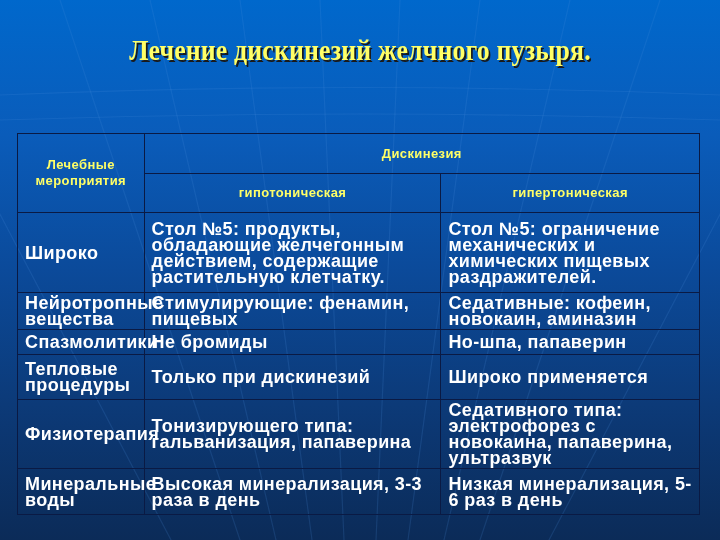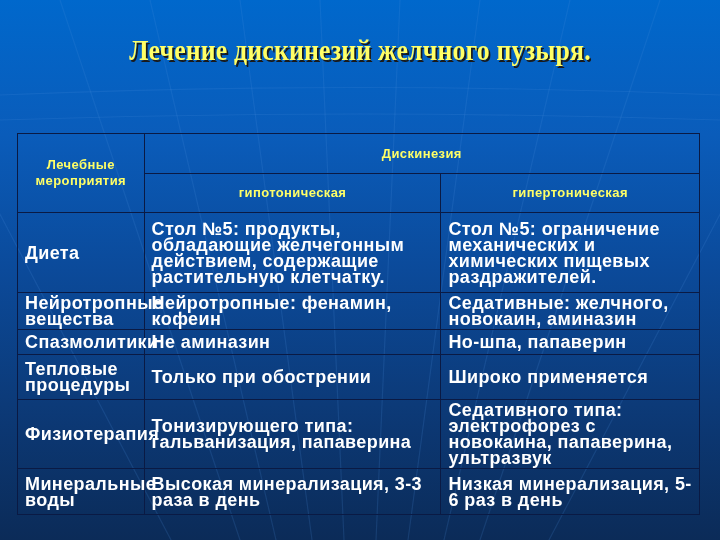--- a/index.html
+++ b/index.html
@@ -59,37 +59,37 @@
   <tbody>
       <tr style="height:40px">
     <td class="hdr" rowspan="2">Лечебные мероприятия</td>
     <td class="hdr" colspan="2">Дискинезия</td>
   </tr>
   <tr style="height:39px">
     <td class="hdr">гипотоническая</td>
     <td class="hdr">гипертоническая</td>
   </tr>
   <tr style="height:80px">
-    <td>Диета</td>
+    <td>Широко</td>
     <td>Стол №5: продукты, обладающие желчегонным действием, содержащие растительную клетчатку.</td>
     <td>Стол №5: ограничение механических и химических пищевых раздражителей.</td>
   </tr>
   <tr style="height:28px">
     <td>Нейротропные вещества</td>
-    <td>Нейротропные: фенамин, кофеин</td>
-    <td>Седативные: желчного, новокаин, аминазин</td>
+    <td>Стимулирующие: фенамин, пищевых</td>
+    <td>Седативные: кофеин, новокаин, аминазин</td>
   </tr>
   <tr style="height:25px">
     <td>Спазмолитики</td>
-    <td>Не аминазин</td>
+    <td>Не бромиды</td>
     <td>Но-шпа, папаверин</td>
   </tr>
   <tr style="height:45px">
     <td>Тепловые процедуры</td>
-    <td>Только при обострении</td>
+    <td>Только при дискинезий</td>
     <td>Широко применяется</td>
   </tr>
   <tr style="height:57px">
     <td>Физиотерапия</td>
     <td>Тонизирующего типа: гальванизация, папаверина</td>
     <td>Седативного типа: электрофорез с новокаина, папаверина, ультразвук</td>
   </tr>
   <tr style="height:46px">
     <td>Минеральные воды</td>
     <td>Высокая минерализация, 3-3 раза в день</td>

